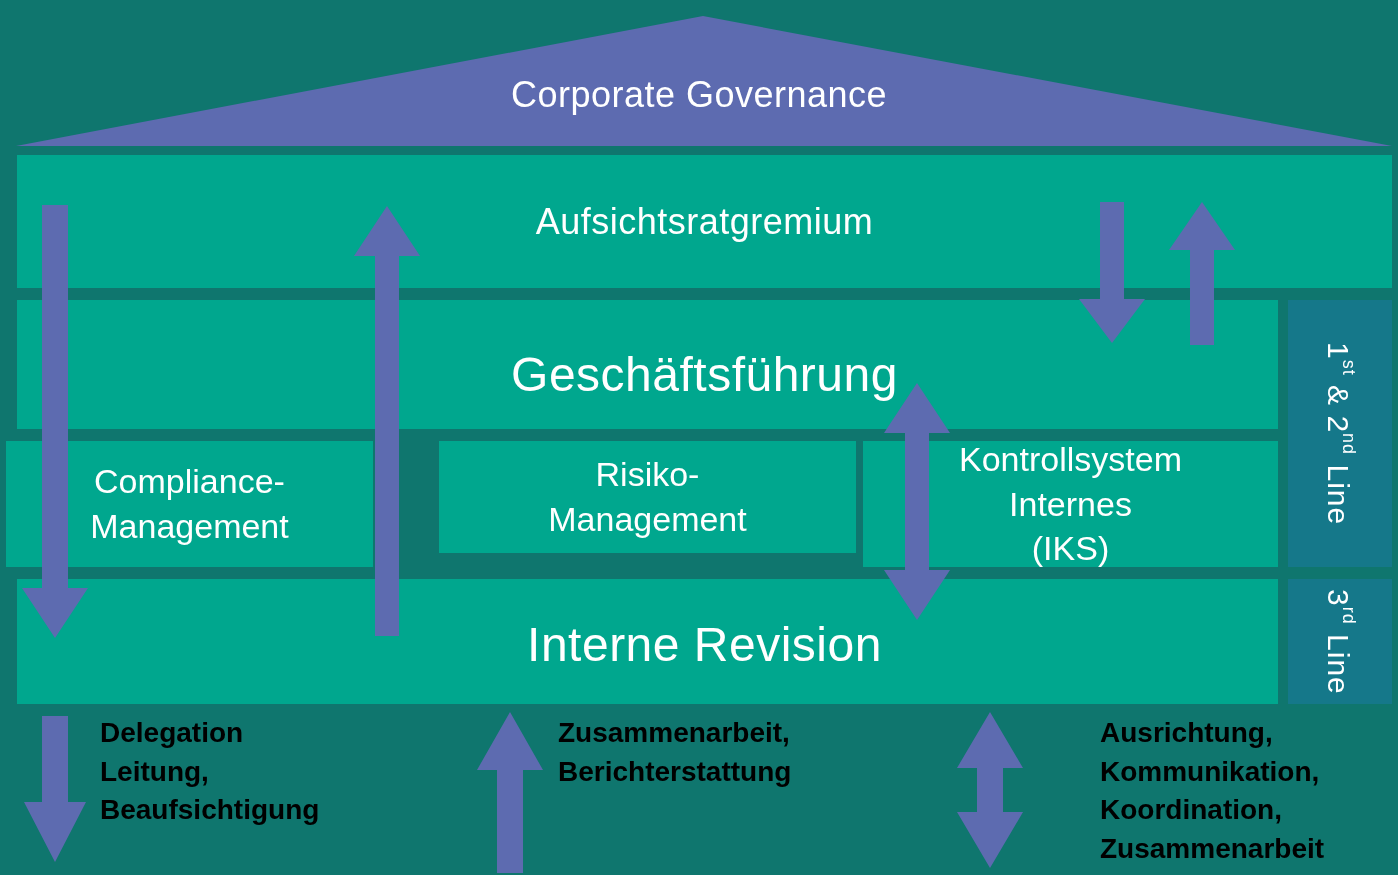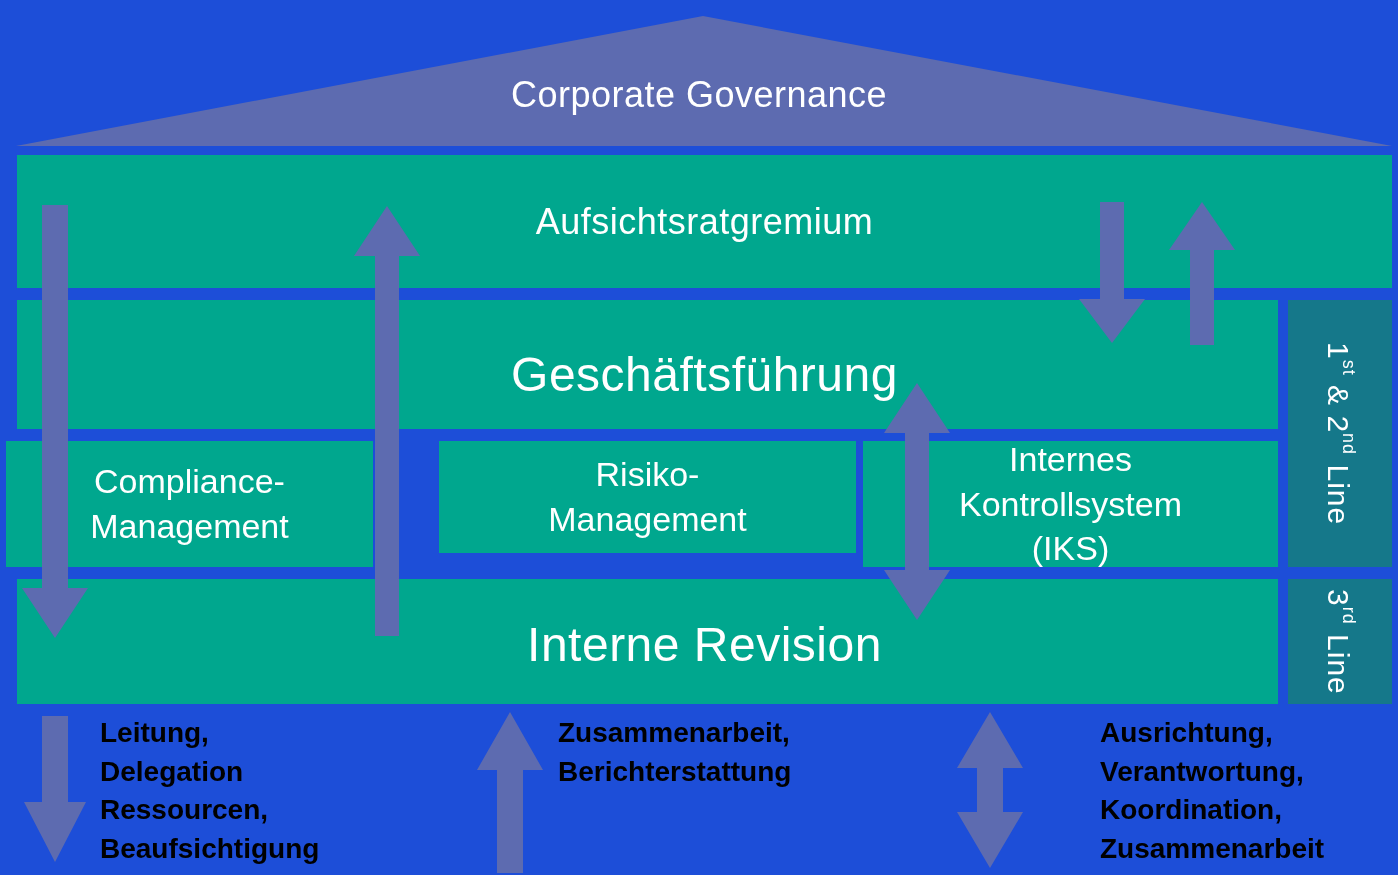--- a/index.html
+++ b/index.html
@@ -1,19 +1,19 @@
 <!DOCTYPE html>
 <html style="--teal: #00A78E; --dark_teal: #15788A; --purple: #5D6BB0;"><head>
 <meta charset="utf-8">
 <style>
   html,body { margin:0; padding:0; background:#ffffff; }
   #canvas {
     position:relative;
     width:1398px; height:875px;
-    background:#1d4ed8;
+    background:#0f766e;
     font-family:"Liberation Sans", sans-serif;
     overflow:hidden;
   }
   .abs { position:absolute; }
   .band {
     background:var(--teal);
     display:flex; align-items:center; justify-content:center;
   }
   .band-label {
     color:#ffffff; font-size:36px; font-weight:400; letter-spacing:0.5px;
@@ -72,22 +72,22 @@
 
   <div class="abs box" style="left:6px; top:441px; width:367px; height:126px;">
     <div class="box-line">Compliance-</div>
     <div class="box-line">Management</div>
   </div>
   <div class="abs box" style="left:439px; top:441px; width:417px; height:112px;">
     <div class="box-line">Risiko-</div>
     <div class="box-line">Management</div>
   </div>
   <div class="abs box" style="left:863px; top:441px; width:415px; height:126px;">
+    <div class="box-line">Kontrollsystem</div>
     <div class="box-line">Internes</div>
-    <div class="box-line">Kontrollsystem</div>
     <div class="box-line">(IKS)</div>
   </div>
 
   <div class="abs band" style="left:17px; top:579px; width:1261px; height:125px;"></div>
   <div class="overlay-label" style="top:617px;">Interne Revision</div>
 
   <div class="abs side-box" style="left:1288px; top:300px; width:104px; height:267px;">
     <div class="side-label"><span>1</span><sup>st</sup><span> &amp; 2</span><sup>nd</sup><span> Line</span></div>
   </div>
   <div class="abs side-box" style="left:1288px; top:579px; width:104px; height:125px;">
@@ -107,29 +107,28 @@
     <polygon points="1202,202 1235,250 1214,250 1214,345 1190,345 1190,250 1169,250" style="fill:var(--purple)"></polygon>
 
     <polygon points="42,716 68,716 68,802 86,802 55,862 24,802 42,802" style="fill:var(--purple)"></polygon>
 
     <polygon points="510,712 543,770 523,770 523,873 497,873 497,770 477,770" style="fill:var(--purple)"></polygon>
 
     <polygon points="990,712 1023,768 1003,768 1003,812 1023,812 990,868 957,812 977,812 977,768 957,768" style="fill:var(--purple)"></polygon>
   </svg>
 
   <div class="legend-text" style="left:100px; top:714px;">
+    <div>Delegation</div>
     <div>Leitung,</div>
-    <div>Delegation</div>
-    <div>Ressourcen,</div>
     <div>Beaufsichtigung</div>
   </div>
   <div class="legend-text" style="left:558px; top:714px;">
     <div>Zusammenarbeit,</div>
     <div>Berichterstattung</div>
   </div>
   <div class="legend-text" style="left:1100px; top:714px;">
     <div>Ausrichtung,</div>
-    <div>Verantwortung,</div>
+    <div>Kommunikation,</div>
     <div>Koordination,</div>
     <div>Zusammenarbeit</div>
   </div>
 
 </div>
 
 </body></html>

